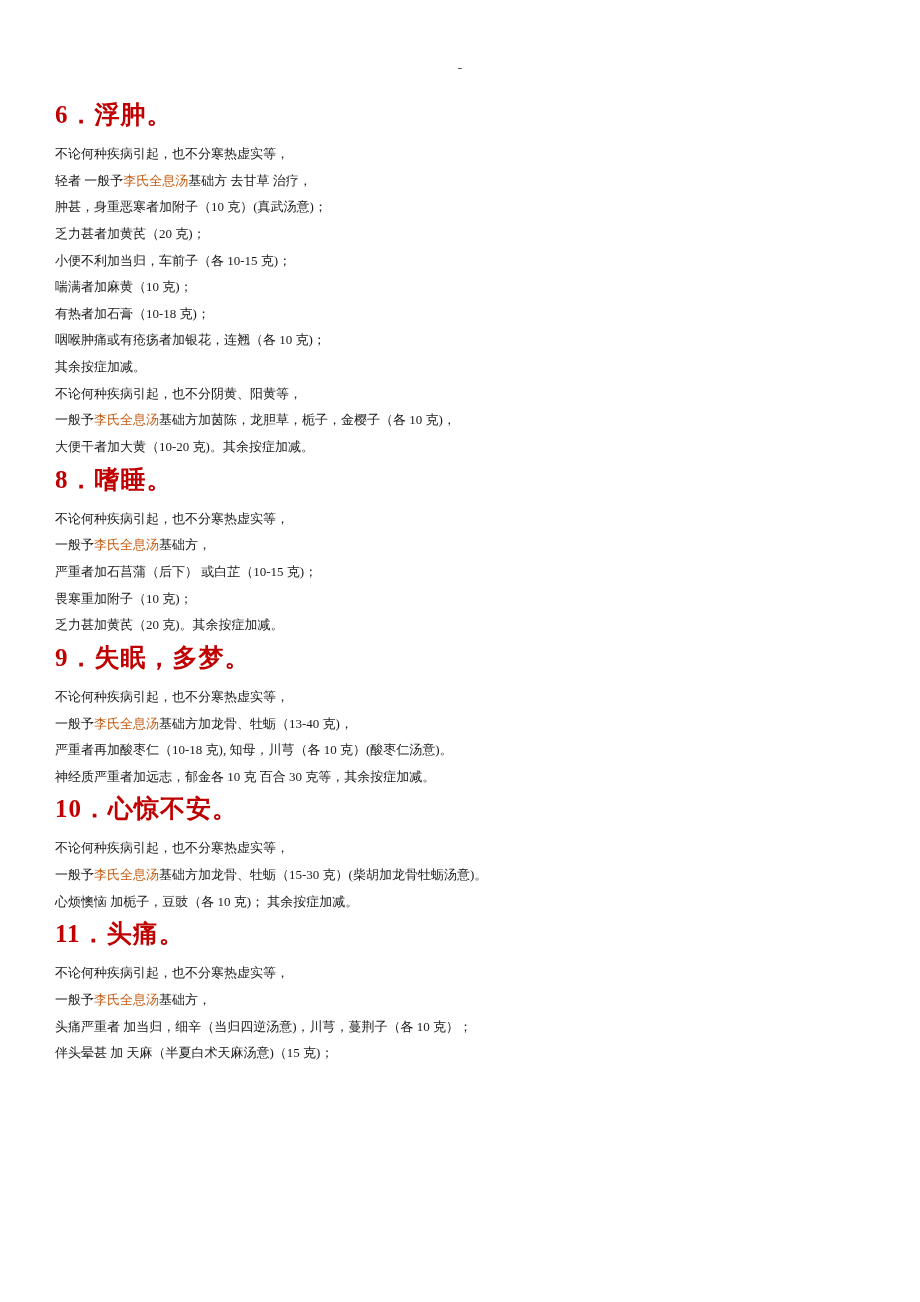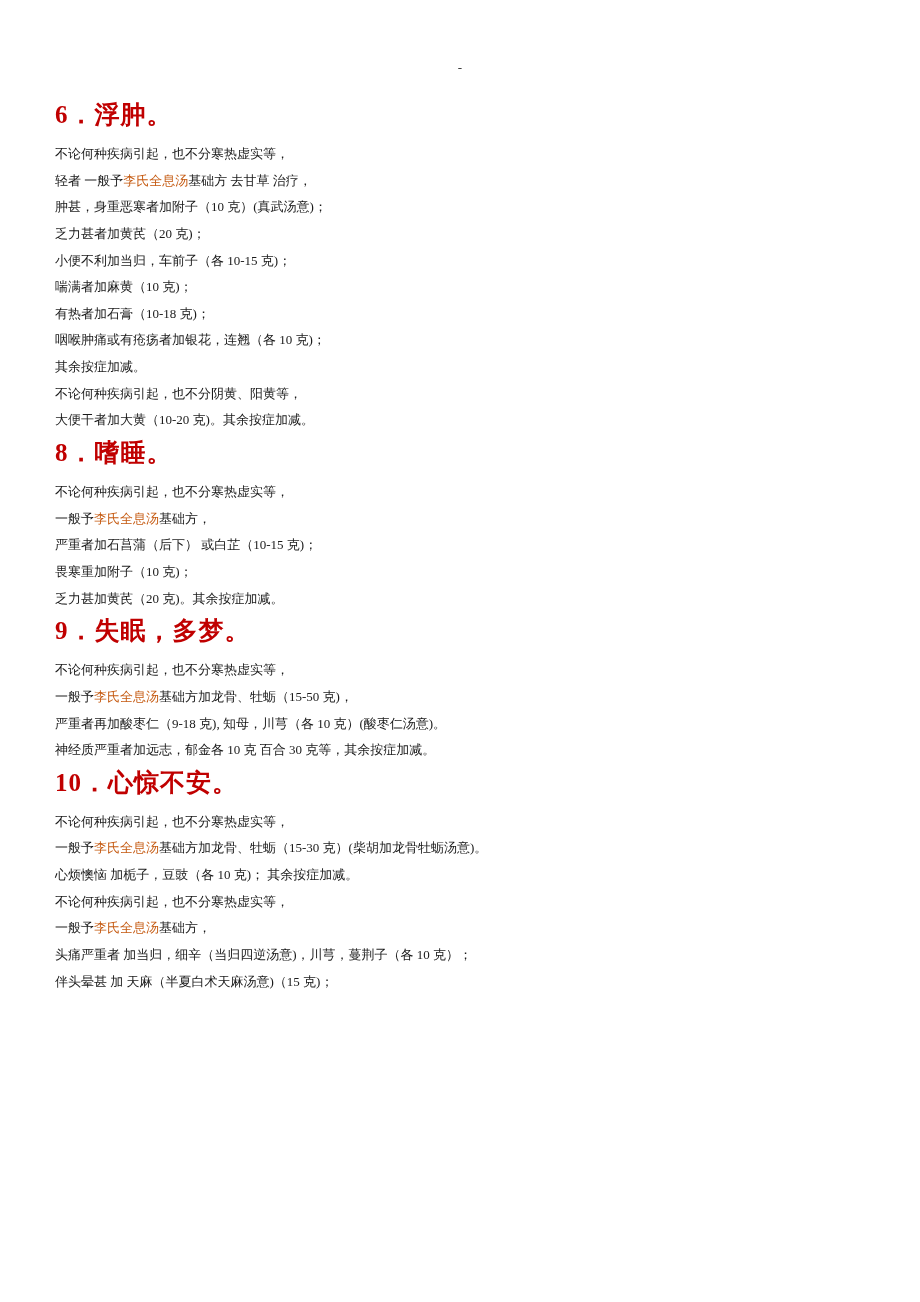--- a/index.html
+++ b/index.html
@@ -53,35 +53,37 @@
       <div class="body-line"><span>不论何种疾病引起，也不分寒热虚实等，</span></div>
       <div class="body-line"><span>轻者 一般予</span><span class="hl">李氏全息汤</span><span>基础方 去甘草 治疗，</span></div>
       <div class="body-line"><span>肿甚，身重恶寒者加附子（10 克）(真武汤意)；</span></div>
       <div class="body-line"><span>乏力甚者加黄芪（20 克)；</span></div>
       <div class="body-line"><span>小便不利加当归，车前子（各 10-15 克)；</span></div>
       <div class="body-line"><span>喘满者加麻黄（10 克)；</span></div>
       <div class="body-line"><span>有热者加石膏（10-18 克)；</span></div>
       <div class="body-line"><span>咽喉肿痛或有疮疡者加银花，连翘（各 10 克)；</span></div>
       <div class="body-line"><span>其余按症加减。</span></div>
       <div class="body-line"><span>不论何种疾病引起，也不分阴黄、阳黄等，</span></div>
+      <div class="body-line"><span>一般予</span><span class="hl">李氏全息汤</span><span>基础方加茵陈，龙胆草，栀子，金樱子（各 10 克)，</span></div>
       <div class="body-line"><span>大便干者加大黄（10-20 克)。其余按症加减。</span></div>
       <div class="section-heading"><span class="num">8</span><span>．嗜睡。</span></div>
       <div class="body-line"><span>不论何种疾病引起，也不分寒热虚实等，</span></div>
       <div class="body-line"><span>一般予</span><span class="hl">李氏全息汤</span><span>基础方，</span></div>
       <div class="body-line"><span>严重者加石菖蒲（后下） 或白芷（10-15 克)；</span></div>
       <div class="body-line"><span>畏寒重加附子（10 克)；</span></div>
       <div class="body-line"><span>乏力甚加黄芪（20 克)。其余按症加减。</span></div>
       <div class="section-heading"><span class="num">9</span><span>．失眠，多梦。</span></div>
       <div class="body-line"><span>不论何种疾病引起，也不分寒热虚实等，</span></div>
-      <div class="body-line"><span>一般予</span><span class="hl">李氏全息汤</span><span>基础方加龙骨、牡蛎（15-50 克)，</span></div>
-      <div class="body-line"><span>严重者再加酸枣仁（9-18 克), 知母，川芎（各 10 克）(酸枣仁汤意)。</span></div>
+      <div class="body-line"><span>一般予</span><span class="hl">李氏全息汤</span><span>基础方加龙骨、牡蛎（13-40 克)，</span></div>
+      <div class="body-line"><span>严重者再加酸枣仁（10-18 克), 知母，川芎（各 10 克）(酸枣仁汤意)。</span></div>
       <div class="body-line"><span>神经质严重者加远志，郁金各 10 克 百合 30 克等，其余按症加减。</span></div>
       <div class="section-heading"><span class="num">10</span><span>．心惊不安。</span></div>
       <div class="body-line"><span>不论何种疾病引起，也不分寒热虚实等，</span></div>
       <div class="body-line"><span>一般予</span><span class="hl">李氏全息汤</span><span>基础方加龙骨、牡蛎（15-30 克）(柴胡加龙骨牡蛎汤意)。</span></div>
       <div class="body-line"><span>心烦懊恼 加栀子，豆豉（各 10 克)；  其余按症加减。</span></div>
+      <div class="section-heading"><span class="num">11</span><span>．头痛。</span></div>
       <div class="body-line"><span>不论何种疾病引起，也不分寒热虚实等，</span></div>
       <div class="body-line"><span>一般予</span><span class="hl">李氏全息汤</span><span>基础方，</span></div>
       <div class="body-line"><span>头痛严重者 加当归，细辛（当归四逆汤意)，川芎，蔓荆子（各 10 克）；</span></div>
       <div class="body-line"><span>伴头晕甚 加  天麻（半夏白术天麻汤意)（15 克)；</span></div>
     </div>
 
 </div>
 
 </body></html>

